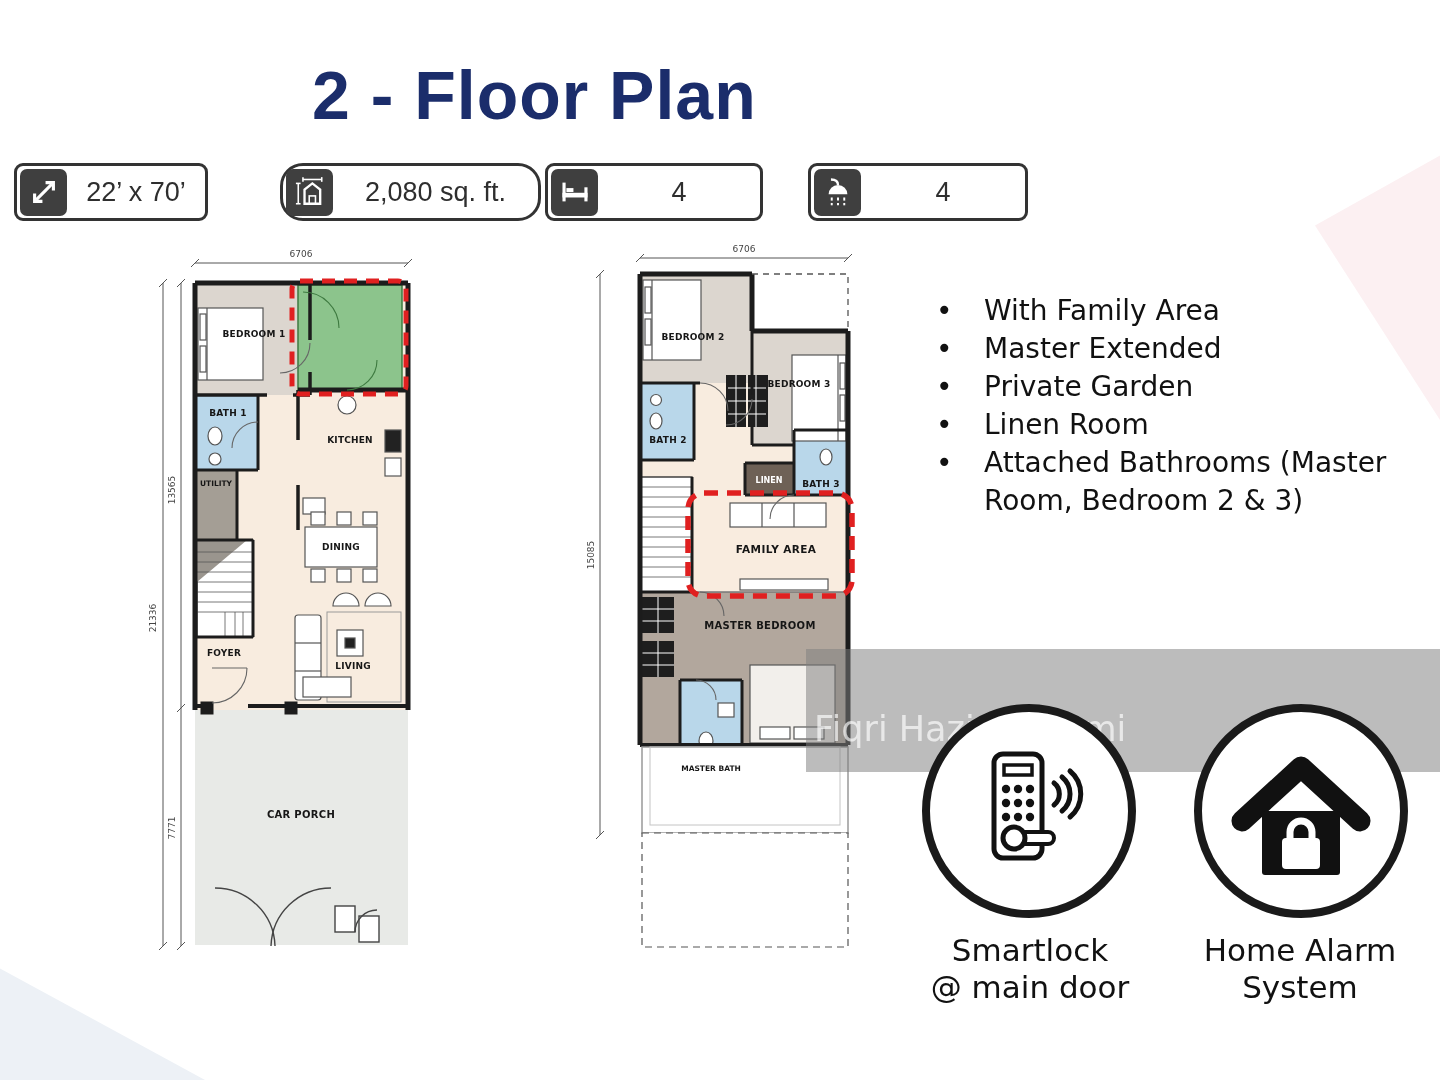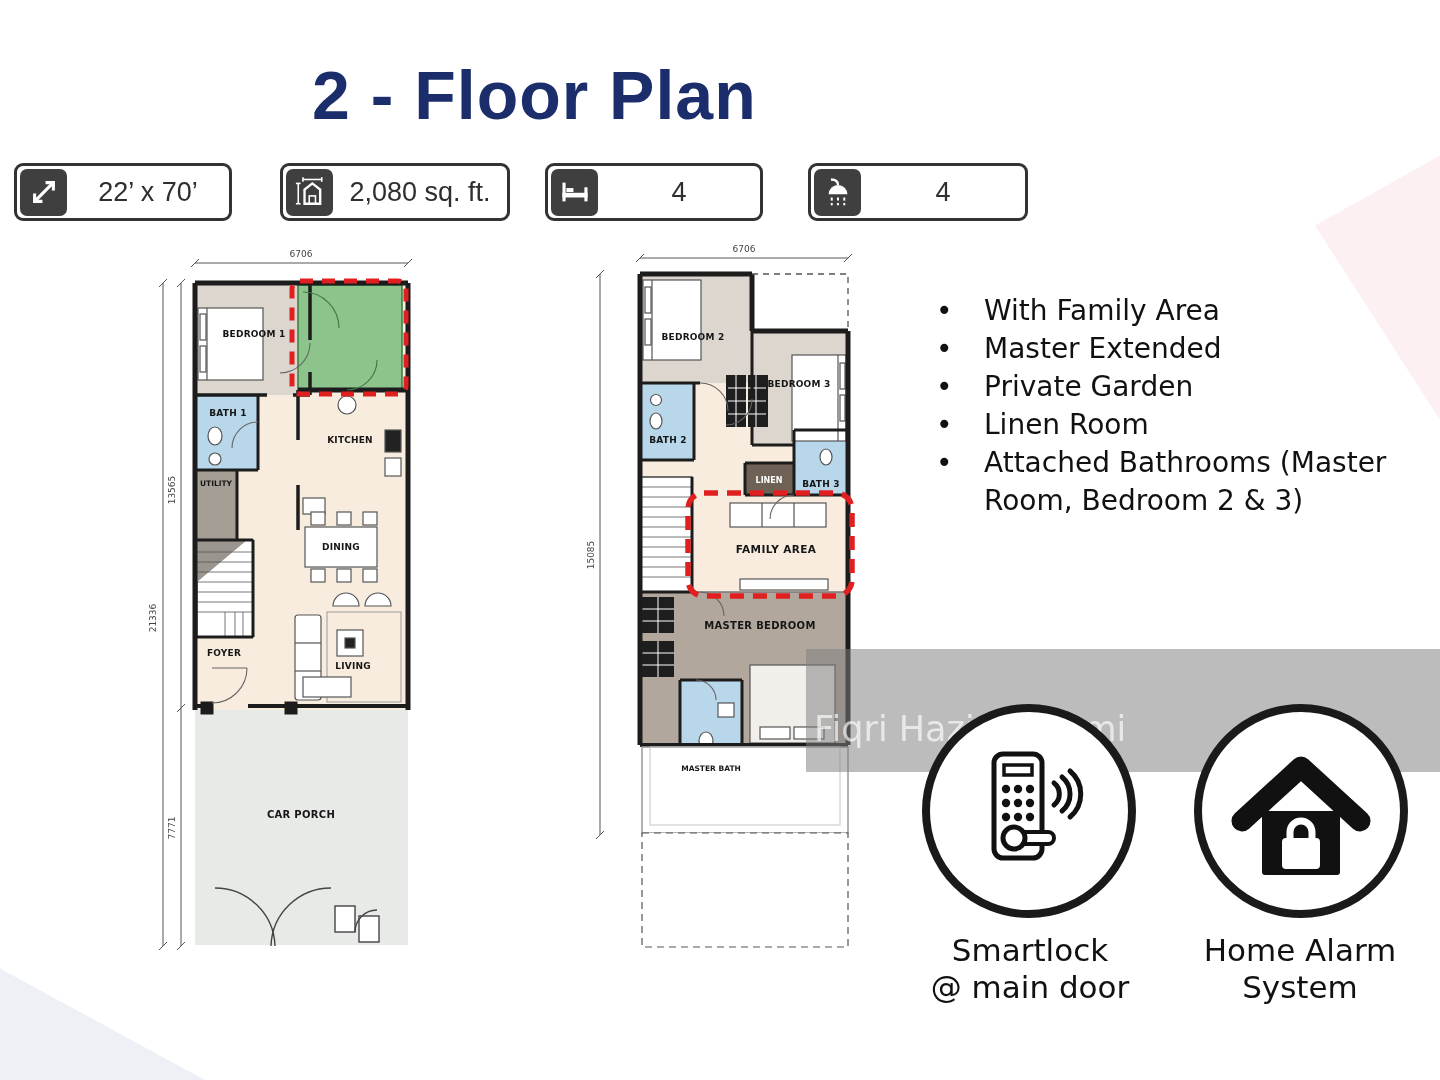--- a/index.html
+++ b/index.html
@@ -44,32 +44,32 @@
               font-size:31px;line-height:37px;color:#111;}
 </style>
 </head>
 <body>
 
 <div class="corner corner-bl"></div>
 <div class="corner corner-tr"></div>
 
 <div class="page-title">2 - Floor Plan</div>
 
-<div class="badge" style="left:14px;width:218px;">
+<div class="badge" style="left:14px;width:194px;">
   <span class="badge-icon">
     <svg width="36" height="36" viewBox="0 0 46 46" fill="none" stroke="#fff">
       <line x1="13" y1="33" x2="33" y2="13" stroke-width="4"></line>
       <polyline points="25,11 35,11 35,21" stroke-width="4" fill="none"></polyline>
       <polyline points="11,25 11,35 21,35" stroke-width="4" fill="none"></polyline>
     </svg>
   </span>
   <span class="badge-label">22’ x 70’</span>
 </div>
 
-<div class="badge" style="left:280px;width:230px;">
+<div class="badge" style="left:280px;width:261px;border-radius:23px;">
   <span class="badge-icon">
     <svg width="36" height="36" viewBox="0 0 46 46" fill="none" stroke="#fff">
       <line x1="8" y1="12" x2="8" y2="38" stroke-width="2"></line>
       <line x1="5" y1="12" x2="11" y2="12" stroke-width="2"></line>
       <line x1="5" y1="38" x2="11" y2="38" stroke-width="2"></line>
       <line x1="14" y1="7" x2="38" y2="7" stroke-width="2"></line>
       <line x1="14" y1="4" x2="14" y2="10" stroke-width="2"></line>
       <line x1="38" y1="4" x2="38" y2="10" stroke-width="2"></line>
       <path d="M16,38 V20 L26,12 L36,20 V38 Z" stroke-width="3"></path>
       <rect x="22" y="28" width="8" height="10" stroke-width="2"></rect>

